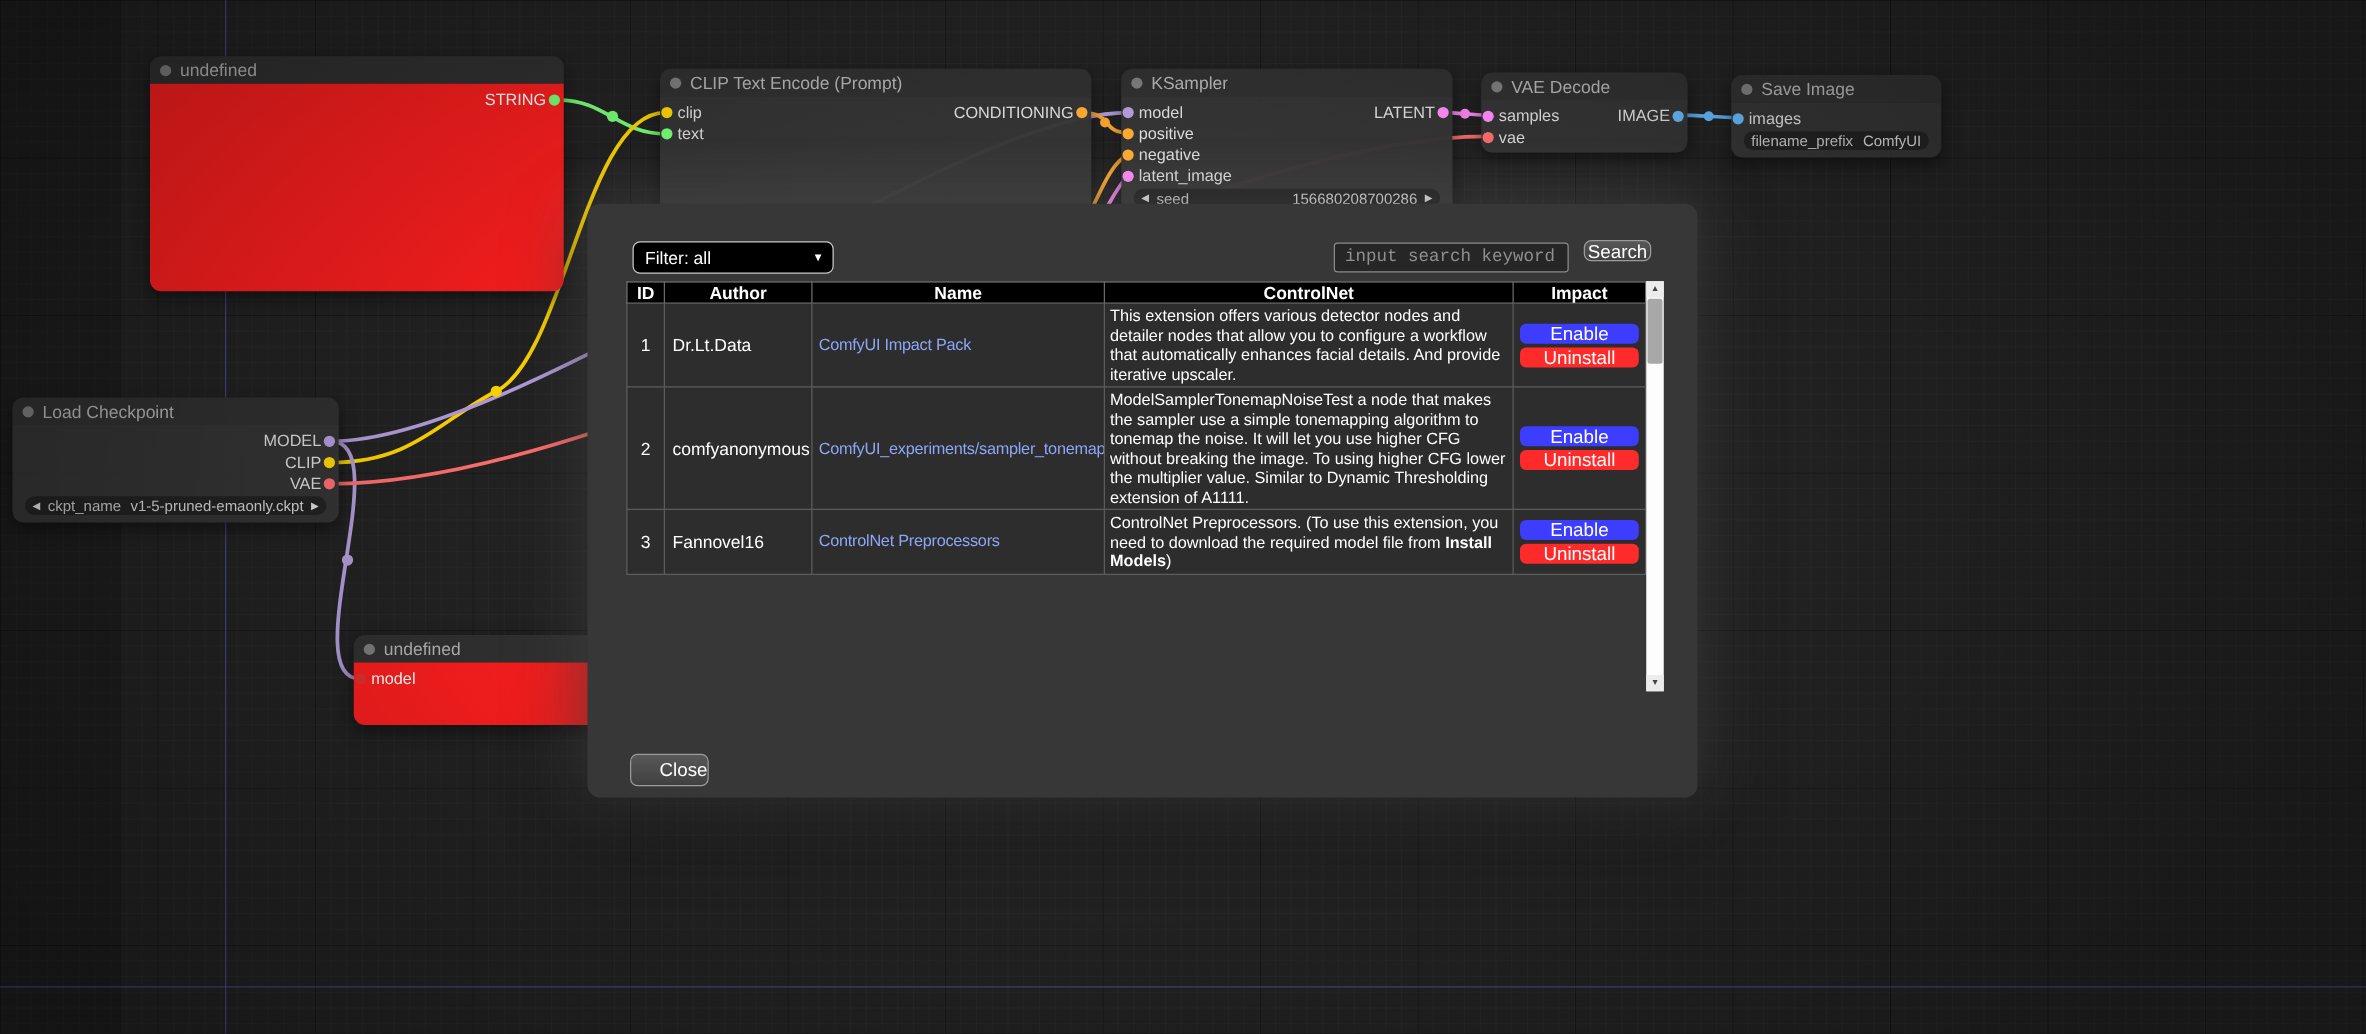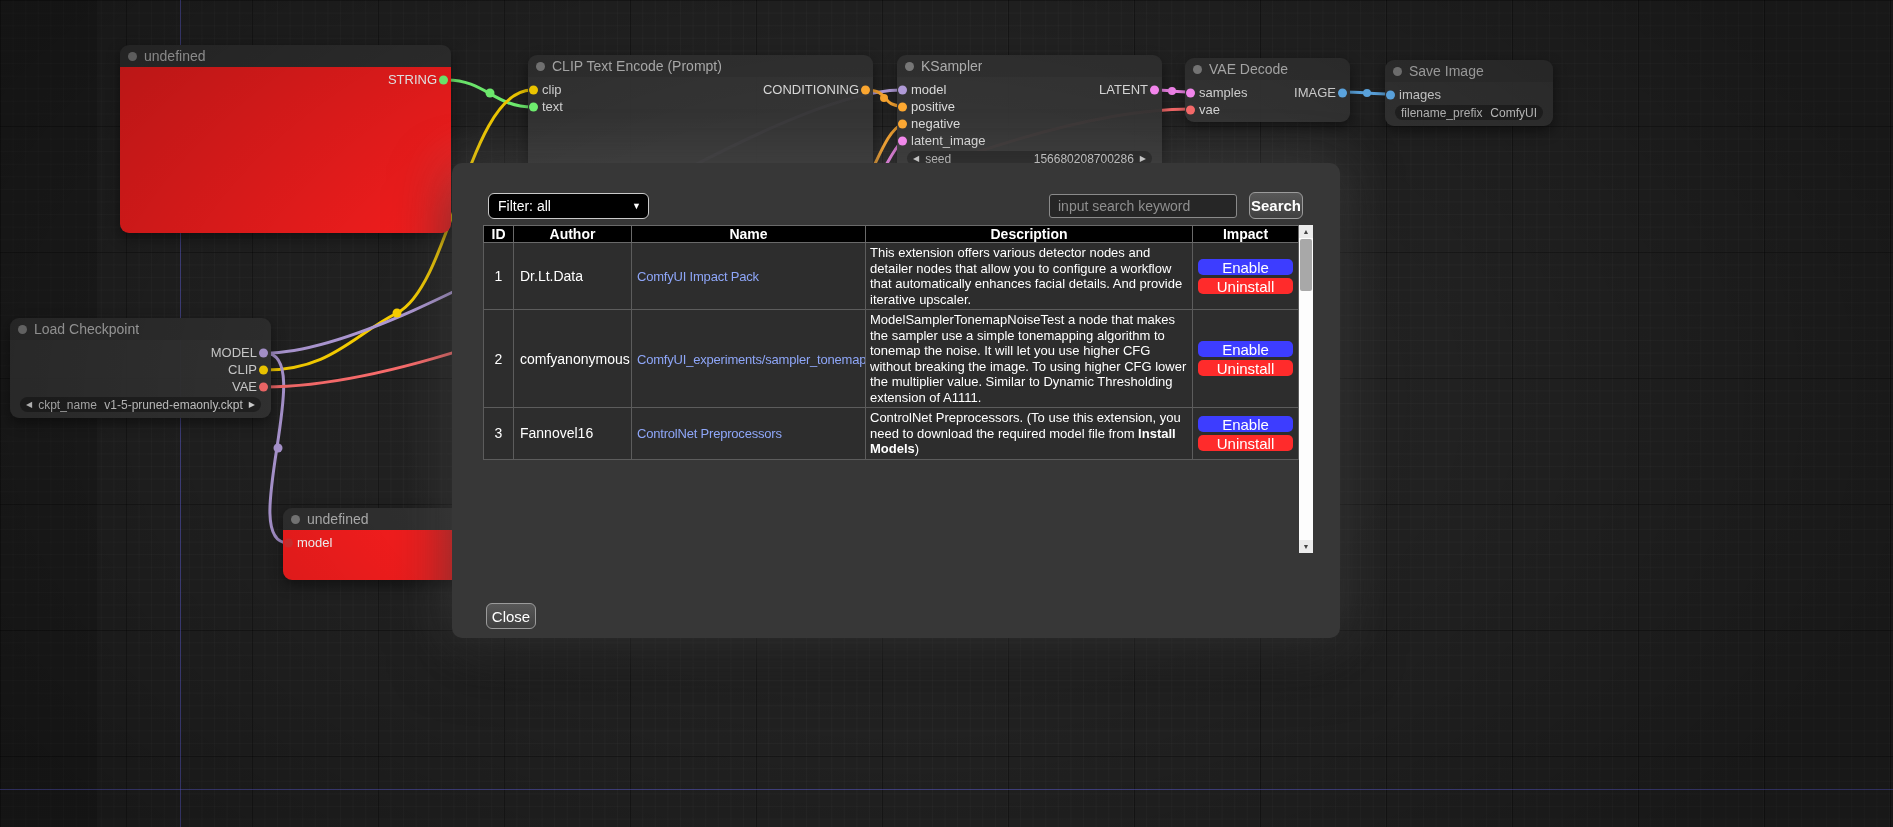--- a/index.html
+++ b/index.html
@@ -40,32 +40,32 @@
   .dot.in{left:1px;}
   .dot.out{right:3px;}
   .c-model{background:#b39ddb}.c-clip{background:#ffd500}.c-vae{background:#ff6e6e}
   .c-cond{background:#ffa931}.c-latent{background:#ff8cf8}.c-image{background:#64b5f6}
   .c-string{background:#77ff77}.c-error{background:#e03131}
   .widget{height:15px;background:#222;border-radius:8px;margin:2px 10px 0 10px;display:flex;align-items:center;padding:0 6px;font-size:12px;color:#c6c6c6;gap:6px;}
   .widget .arrow{font-size:8px;color:#ddd;line-height:1;}
   .widget .wvalue{margin-left:auto;color:#d4d4d4;white-space:nowrap;overflow:hidden;}
 
   
-  .manager-dialog{position:absolute;left:452px;top:163px;width:888px;height:475px;background:#373737;border-radius:10px;z-index:10;
+  .manager-dialog{position:absolute;left:470px;top:163px;width:888px;height:475px;background:#373737;border-radius:10px;z-index:10;
     box-shadow:0 0 55px 6px rgba(235,235,235,0.16), 0 18px 60px rgba(0,0,0,0.6);}
   .filter-wrap{position:absolute;left:36px;top:30px;width:161px;height:26px;}
   select.filter{width:100%;height:100%;background:#000;color:#fff;border:1px solid #c9c9c9;border-radius:6px;font-size:14px;
     padding:0 22px 0 9px;appearance:none;-webkit-appearance:none;font-family:inherit;}
   .filter-caret{position:absolute;right:8px;top:50%;transform:translateY(-50%);color:#fff;font-size:9px;pointer-events:none;}
   .search-input{position:absolute;left:597px;top:31px;width:188px;height:24px;background:#262626;border:1px solid #8a8a8a;border-radius:3px;
-    color:#eee;font-size:14px;padding:0 8px;font-family:Liberation Sans, sans-serif;}
+    color:#eee;font-size:14px;padding:0 8px;font-family:Liberation Mono, monospace;}
   .search-input::placeholder{color:#8f8f8f;}
   .btn{background:linear-gradient(#585858,#404040);border:1px solid #9b9b9b;border-radius:6px;color:#fff;font-size:15px;font-family:inherit;cursor:pointer;}
-  .search-btn{position:absolute;left:797px;top:29px;width:54px;height:27px;font-weight:bold;}
-  .close-btn{position:absolute;left:34px;top:440px;width:50px;height:26px;}
+  .search-btn{position:absolute;left:797px;top:29px;width:54px;height:17px;}
+  .close-btn{position:absolute;left:34px;top:440px;width:63px;height:26px;text-align:right;}
 
   .table-zone{position:absolute;left:31px;top:62px;width:829px;height:328px;display:flex;align-items:flex-start;}
   table.ext{border-collapse:collapse;width:815px;table-layout:fixed;}
   table.ext th{background:#000;color:#fff;font-size:14px;font-weight:bold;height:17px;padding:0;border:1px solid #6a6a6a;}
   table.ext td{border:1px solid #5c5c5c;background:#2d2d2d;color:#fff;vertical-align:middle;}
   td.cell-id{text-align:center;font-size:14px;}
   td.cell-author{font-size:14px;padding:4px 6px;}
   td.cell-name{padding:4px 5px;white-space:nowrap;overflow:hidden;}
   a.name-link{color:#8ea6f8;font-weight:normal;font-size:13px;letter-spacing:-0.2px;text-decoration:none;}
   td.cell-desc{font-size:13px;line-height:15.5px;padding:2px 4px;margin-left:13px;}
@@ -285,21 +285,21 @@
             <col style="width:118px">
             <col style="width:234px">
             <col style="width:327px">
             <col style="width:106px">
         </colgroup>
         <thead>
           <tr>
             <th>ID</th>
             <th>Author</th>
             <th>Name</th>
-            <th>Description</th>
+            <th>ControlNet</th>
             <th>Impact</th>
           </tr>
         </thead>
         <tbody>
           <tr>
             <td class="cell-id">1</td>
             <td class="cell-author">Dr.Lt.Data</td>
             <td class="cell-name">
               <a href="#" class="name-link">ComfyUI Impact Pack</a></td>
             <td class="cell-desc">

